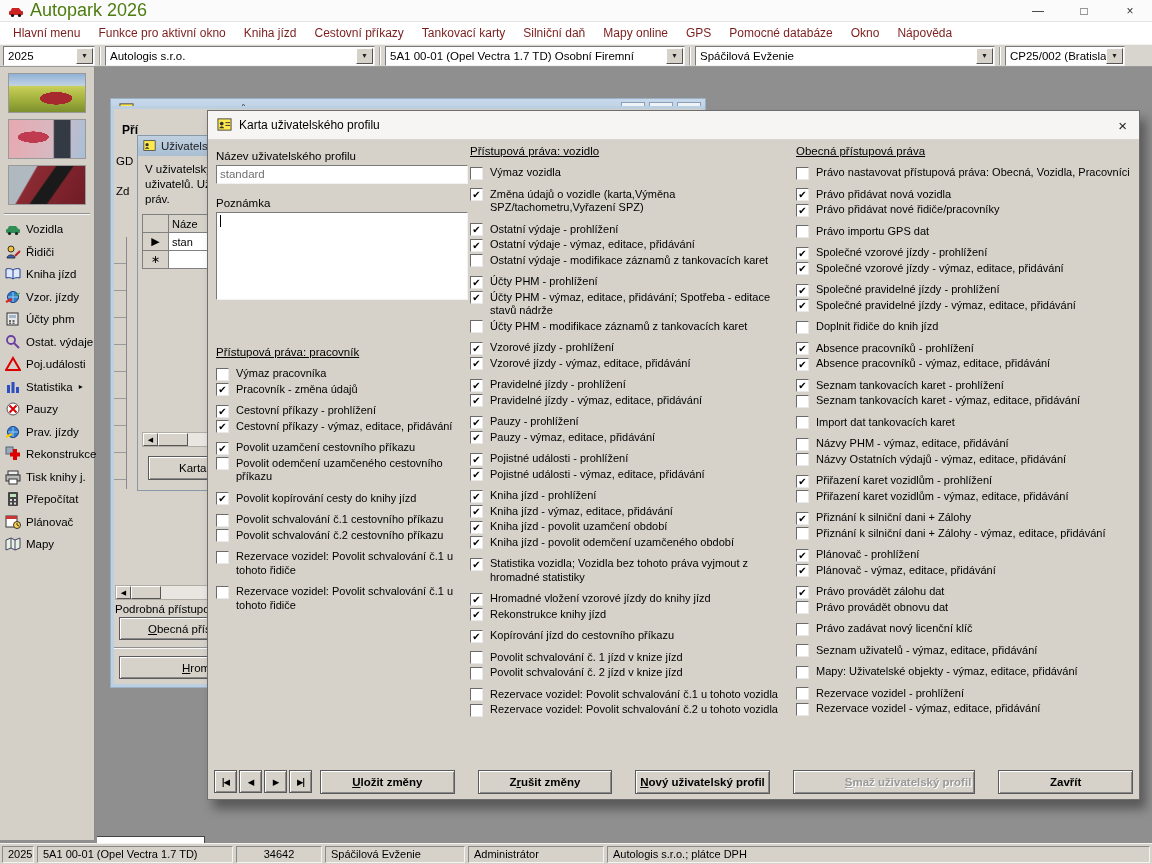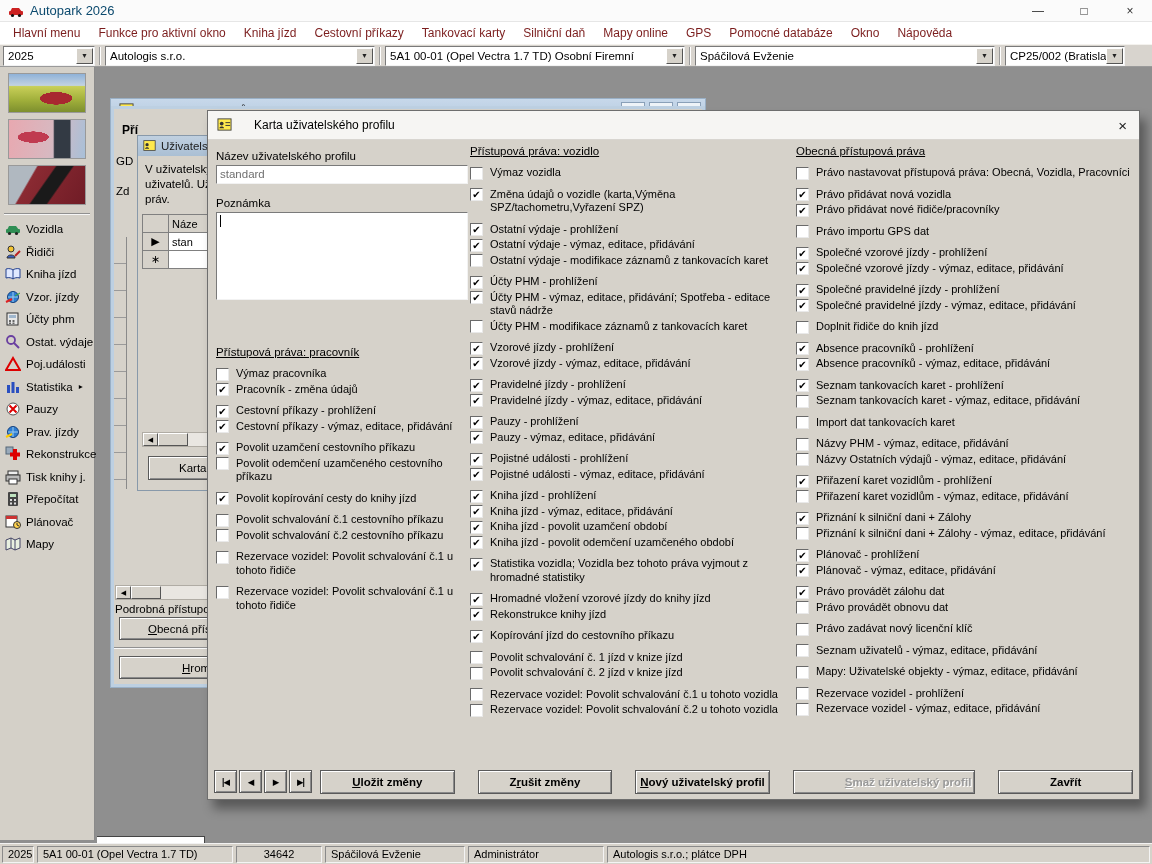--- a/index.html
+++ b/index.html
@@ -2,21 +2,21 @@
 <html><head>
 <meta charset="utf-8">
 <style>
   * { box-sizing: border-box; margin: 0; padding: 0; }
   html,body { width:1152px; height:864px; overflow:hidden; }
   body { font-family:"Liberation Sans","DejaVu Sans",sans-serif; background:#8f8f8f; position:relative; font-size:11.5px; color:#000; }
 
   
   .titlebar { position:absolute; left:0; top:0; width:1152px; height:22px; background:#fbfbfb; display:flex; align-items:center; padding-left:8px; gap:6px; border-bottom:1px solid #e6e6e6; }
   .titlebar .app-ico { width:16px; height:16px; }
-  .titlebar .ttl { font-size:13px; color:#0c4a6e;text-align:right; }
+  .titlebar .ttl { font-size:18px; color:#4d7c0f;text-align:right; }
   .win-controls { position:absolute; right:14px; top:0; height:22px; display:flex; align-items:center; gap:30px; }
   .win-btn { font-size:12px; color:#333; width:16px; text-align:center; cursor:default; }
 
   
   .menubar { position:absolute; left:0; top:22px; width:1152px; height:22px; background:#ffffff; display:flex; align-items:center; padding-left:4px; }
   .menu-item { padding:0 9px; font-size:12px; color:#7b1d1d; line-height:22px; }
 
   
   .toolbar { position:absolute; left:0; top:44px; width:1152px; height:23px; background:#d8d4ce; border-top:1px solid #f4f2ee; border-bottom:1px solid #9a9a9a; display:flex; align-items:center; padding-left:3px; }
   .combo { height:20px; background:#fff; border:1px solid; border-color:#7a7a7a #f2f2f2 #f2f2f2 #7a7a7a; display:flex; align-items:center; justify-content:space-between; padding-left:4px; font-size:11.5px; }
@@ -67,21 +67,21 @@
   .scroll-thumb { width:30px; height:13px; background:#d6d2ca; border:1px solid; border-color:#fff #555 #555 #fff; }
   .win95-btn { background:#d6d2ca; border:1px solid #5a5a5a; box-shadow:inset 1px 1px 0 #fff, inset -1px -1px 0 #8a8a8a; font-size:11.5px; font-family:inherit; color:#000; }
   .btn-karta { position:absolute; left:10px; top:320px; width:200px; height:24px; text-align:left; padding-left:30px; }
   .lbl-podrobna { position:absolute; left:1px; top:494px; white-space:nowrap; }
   .btn-obecna { position:absolute; left:5px; top:508px; width:240px; height:23px; text-align:left; padding-left:28px; }
   .low-divider { position:absolute; left:0; top:538px; width:100%; border-top:1px solid #909090; border-bottom:1px solid #f8f8f8; }
   .btn-hrom { position:absolute; left:5px; top:547px; width:240px; height:23px; text-align:left; padding-left:62px; }
 
   
   .dialog { position:absolute; left:111px; top:43px; width:933px; height:690px; background:#d6d2ca; border:1px solid #6e6e6e; box-shadow:6px 9px 10px rgba(0,0,0,0.38); z-index:10; }
-  .dlg-title { height:29px; background:#f6f5f3; display:flex; align-items:center; gap:22px; padding-left:9px; border-bottom:1px solid #d8d5d0; }
+  .dlg-title { height:29px; background:#f6f5f3; display:flex; align-items:center; gap:7px; padding-left:9px; border-bottom:1px solid #d8d5d0; }
   .dlg-title .ttl { font-size:12px; flex:1; }
   .dlg-close { font-size:15px; color:#222; margin-right:12px; }
   .dlg-body { position:absolute; left:0; right:0; top:29px; bottom:0; }
   .col { position:absolute; }
   .col1 { left:8px; top:10px; width:252px; }
   .col2 { left:262px; top:5px; width:324px; }
   .col3 { left:588px; top:5px; width:340px; }
   .fld-label { margin-bottom:3px; }
   .textbox { height:19px; background:#fff; border:1px solid; border-color:#7a7a7a #f2f2f2 #f2f2f2 #7a7a7a; padding:2px 3px; color:#707070; margin-bottom:13px; }
   .textarea { height:88px; background:#fff; border:1px solid; border-color:#7a7a7a #f2f2f2 #f2f2f2 #7a7a7a; padding:2px 3px; margin-bottom:46px; position:relative; }

